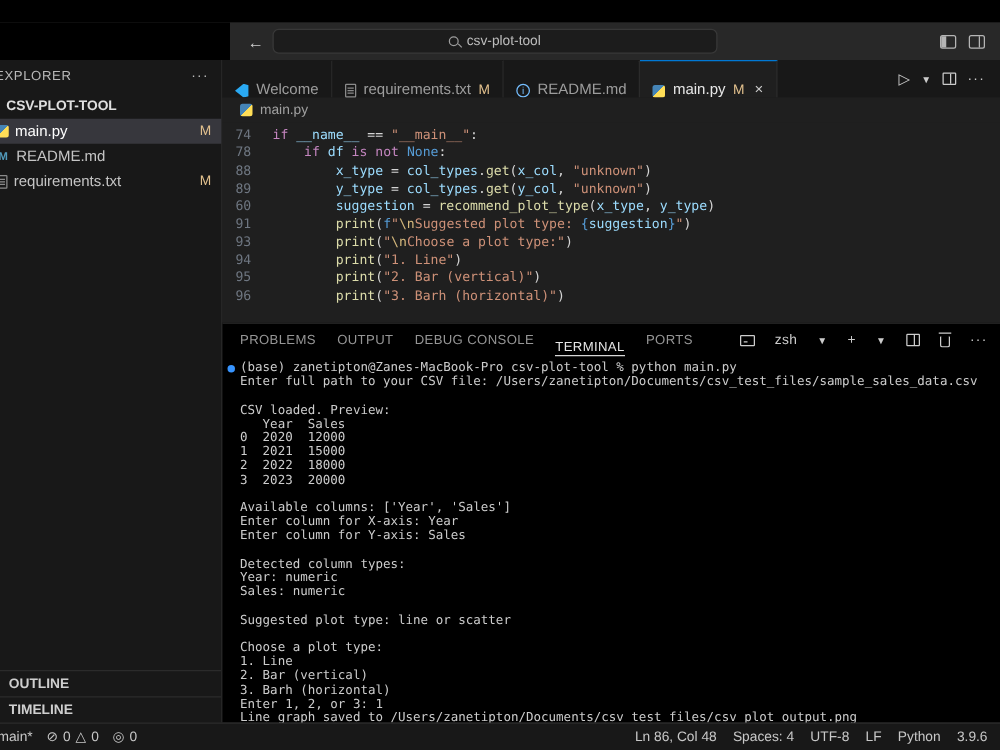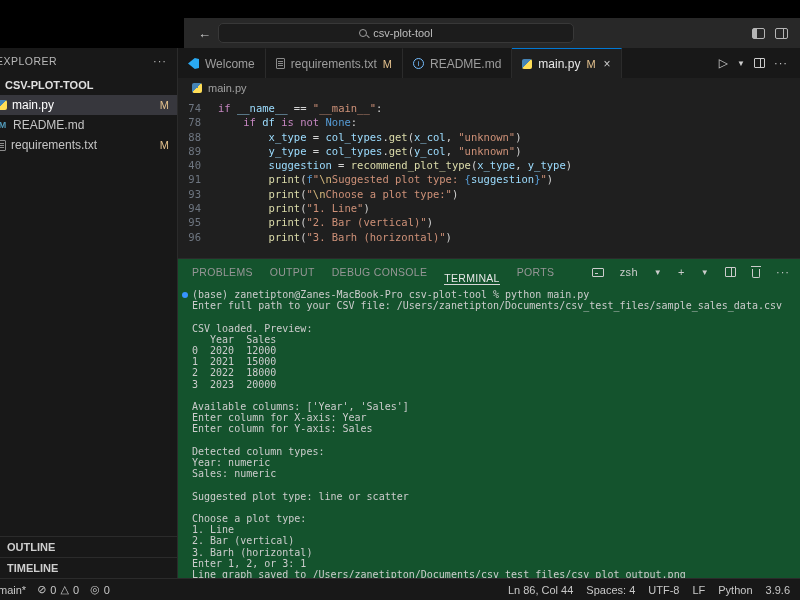--- a/index.html
+++ b/index.html
@@ -56,21 +56,21 @@
   .ic.txt { width:9px; height:11px; border:1px solid #8a8a8a; border-radius:1px; position:relative; }
   .ic.txt::before { content:""; position:absolute; left:1px; top:2px; width:5px; height:1px;
                     background:#8a8a8a; box-shadow:0 2px 0 #8a8a8a,0 4px 0 #8a8a8a; }
   .ic.info { width:11px; height:11px; border:1px solid #75beff; border-radius:50%;
              color:#75beff; font-size:8px; line-height:1; }
   .ic.md { width:11px; height:11px; color:#519aba; font-size:9px; font-weight:bold; }
 
   
   .editor-col { flex:1; display:flex; flex-direction:column; min-width:0; }
   .tabbar { height:30px; background:#181818; display:flex; align-items:stretch; flex-shrink:0; }
-  .tab { display:flex; align-items:center; gap:6px; padding:0 10px; font-size:12px;
+  .tab { display:flex; align-items:flex-end; gap:6px; padding:0 10px; font-size:12px;
          color:#9d9d9d; background:#181818; border-right:1px solid #2b2b2b;
          border-top:1px solid transparent; white-space:nowrap; }
   .tab.active { background:#1f1f1f; color:#e7e7e7; border-top:1px solid #0078d4; }
   .tab .mod { color:#e2c08d; font-size:11px; }
   .tab .close { color:#cccccc; font-size:12px; margin-left:2px; }
   .tab-actions { margin-left:auto; display:flex; align-items:center; gap:9px;
                  padding-right:12px; color:#cccccc; font-size:12px; }
   .run-tri { font-size:12px; color:#cccccc; }
   .dd { font-size:8px; color:#cccccc; }
   .split-ic { width:11px; height:10px; border:1px solid #ccc; border-radius:1px; position:relative; }
@@ -82,21 +82,21 @@
 
   
   .code-area { height:160px; background:#1f1f1f; padding-top:3px; overflow:hidden;
                font-family:"DejaVu Sans Mono", monospace; font-size:10.5px; flex-shrink:0; }
   .code-line { display:flex; height:14.3px; line-height:14.3px; white-space:pre; }
   .ln { width:40px; text-align:right; padding-right:17px; color:#6e7681; flex-shrink:0; }
   .t-kw{color:#c586c0} .t-var{color:#9cdcfe} .t-op{color:#d4d4d4} .t-str{color:#ce9178}
   .t-const{color:#569cd6} .t-fn{color:#dcdcaa} .t-esc{color:#d7ba7d}
 
   
-  .panel { flex:1; background:#14532d; border-top:1px solid #2b2b2b; display:flex;
+  .panel { flex:1; background:#000000; border-top:1px solid #2b2b2b; display:flex;
            flex-direction:column; min-height:0; }
   .panel-header { height:26px; display:flex; align-items:center; gap:17px;
                   padding:0 10px 0 14px; font-size:10.5px; color:#969696;
                   letter-spacing:.3px; flex-shrink:0; }
   .ptab { height:100%; display:flex; align-items:center; border-bottom:1px solid transparent; }
   .ptab.active { color:#e7e7e7; border-bottom-color:#d7d7d7;align-items:flex-end; }
   .panel-actions { margin-left:auto; display:flex; align-items:center; gap:16px;
                    color:#cccccc; font-size:11px; }
   .term-box { width:12px; height:9px; border:1px solid #ccc; border-radius:1px; position:relative; }
   .term-box::before { content:""; position:absolute; left:2px; bottom:2px; width:3px; height:1px; background:#ccc; }
@@ -214,21 +214,21 @@
       <div class="breadcrumb">
         <span class="ic py"></span>
         <span>main.py</span>
       </div>
 
       <div class="code-area" id="code-lines">
           <div class="code-line"><span class="ln">74</span><span><span class="t-kw">if </span><span class="t-var">__name__</span><span class="t-op"> == </span><span class="t-str">"__main__"</span><span class="t-op">:</span></span></div>
           <div class="code-line"><span class="ln">78</span><span><span class="t-op">    </span><span class="t-kw">if </span><span class="t-var">df</span><span class="t-kw"> is not </span><span class="t-const">None</span><span class="t-op">:</span></span></div>
           <div class="code-line"><span class="ln">88</span><span><span class="t-op">        </span><span class="t-var">x_type</span><span class="t-op"> = </span><span class="t-var">col_types</span><span class="t-op">.</span><span class="t-fn">get</span><span class="t-op">(</span><span class="t-var">x_col</span><span class="t-op">, </span><span class="t-str">"unknown"</span><span class="t-op">)</span></span></div>
           <div class="code-line"><span class="ln">89</span><span><span class="t-op">        </span><span class="t-var">y_type</span><span class="t-op"> = </span><span class="t-var">col_types</span><span class="t-op">.</span><span class="t-fn">get</span><span class="t-op">(</span><span class="t-var">y_col</span><span class="t-op">, </span><span class="t-str">"unknown"</span><span class="t-op">)</span></span></div>
-          <div class="code-line"><span class="ln">40</span><span><span class="t-op">        </span><span class="t-var">suggestion</span><span class="t-op"> = </span><span class="t-fn">recommend_plot_type</span><span class="t-op">(</span><span class="t-var">x_type</span><span class="t-op">, </span><span class="t-var">y_type</span><span class="t-op">)</span></span></div>
+          <div class="code-line"><span class="ln">60</span><span><span class="t-op">        </span><span class="t-var">suggestion</span><span class="t-op"> = </span><span class="t-fn">recommend_plot_type</span><span class="t-op">(</span><span class="t-var">x_type</span><span class="t-op">, </span><span class="t-var">y_type</span><span class="t-op">)</span></span></div>
           <div class="code-line"><span class="ln">91</span><span><span class="t-op">        </span><span class="t-fn">print</span><span class="t-op">(</span><span class="t-const">f</span><span class="t-str">"</span><span class="t-esc">\n</span><span class="t-str">Suggested plot type: </span><span class="t-const">{</span><span class="t-var">suggestion</span><span class="t-const">}</span><span class="t-str">"</span><span class="t-op">)</span></span></div>
           <div class="code-line"><span class="ln">93</span><span><span class="t-op">        </span><span class="t-fn">print</span><span class="t-op">(</span><span class="t-str">"</span><span class="t-esc">\n</span><span class="t-str">Choose a plot type:"</span><span class="t-op">)</span></span></div>
           <div class="code-line"><span class="ln">94</span><span><span class="t-op">        </span><span class="t-fn">print</span><span class="t-op">(</span><span class="t-str">"1. Line"</span><span class="t-op">)</span></span></div>
           <div class="code-line"><span class="ln">95</span><span><span class="t-op">        </span><span class="t-fn">print</span><span class="t-op">(</span><span class="t-str">"2. Bar (vertical)"</span><span class="t-op">)</span></span></div>
           <div class="code-line"><span class="ln">96</span><span><span class="t-op">        </span><span class="t-fn">print</span><span class="t-op">(</span><span class="t-str">"3. Barh (horizontal)"</span><span class="t-op">)</span></span></div>
         </div>
 
       <div class="panel">
         <div class="panel-header">
           <div id="panel-tabs" style="display:flex;align-items:stretch;gap:17px;height:100%;">
@@ -272,21 +272,21 @@
       <span class="stat-ic">⊘</span>
       <span>0</span>
       <span class="stat-ic">△</span>
       <span>0</span>
     </span>
     <span class="sb-item">
       <span class="stat-ic">◎</span>
       <span>0</span>
     </span>
     <span class="sb-right">
-      <span class="sb-item">Ln 86, Col 44</span>
+      <span class="sb-item">Ln 86, Col 48</span>
       <span class="sb-item">Spaces: 4</span>
       <span class="sb-item">UTF-8</span>
       <span class="sb-item">LF</span>
       <span class="sb-item">Python</span>
       <span class="sb-item">3.9.6</span>
     </span>
   </div>
 </div>
 
 </body></html>

